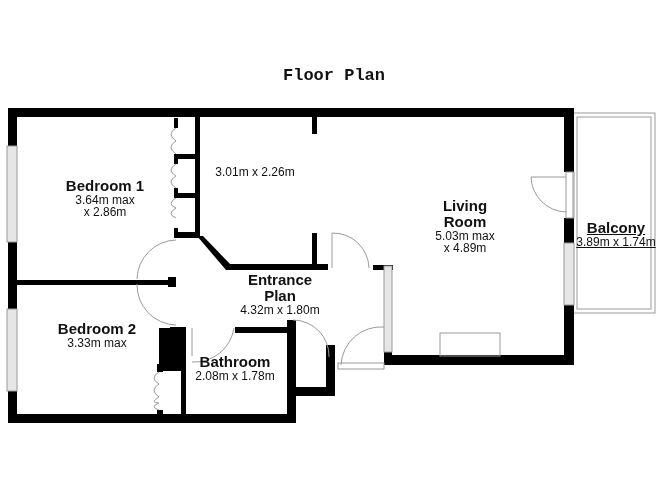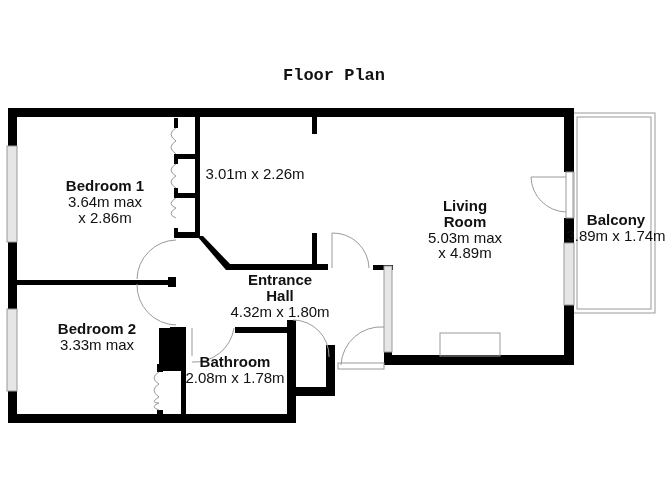--- a/index.html
+++ b/index.html
@@ -1,21 +1,21 @@
 <!DOCTYPE html>
 <html><head>
 <meta charset="utf-8">
 <style>
   html, body { margin: 0; padding: 0; background: #ffffff; }
   body { width: 668px; height: 486px; position: relative; overflow: hidden; font-family: "Liberation Sans", sans-serif; }
   .title { position: absolute; top: 66px; left: 0; width: 668px; text-align: center; font-size: 17px; font-weight: bold; color: #111; font-family: Liberation Mono, monospace; }
   svg.plan { position: absolute; left: 0; top: 0; }
   .lbl { position: absolute; text-align: center; color: #111; line-height: 1.05; }
   .lbl .name { font-size: 15px; font-weight: bold; display: block; }
-  .lbl .dim { font-size: 15px; display: block; }
+  .lbl .dim { font-size: 12px; display: block; }
 </style>
 </head>
 <body>
 
 <div class="title">Floor Plan</div>
 
 <svg class="plan" width="668" height="486" viewBox="0 0 668 486">
 
   <g fill="none" stroke="#9a9a9a" stroke-width="1">
     <rect x="573" y="113" width="82" height="200"></rect>
@@ -127,28 +127,28 @@
   <span class="dim">3.01m x 2.26m</span>
 </div>
 
 <div class="lbl" style="left:410px; top:198px; width:110px;">
   <span class="name">Living</span>
   <span class="name">Room</span>
   <span class="dim">5.03m max</span>
   <span class="dim">x 4.89m</span>
 </div>
 
-<div class="lbl" style="left:566px; top:212px; width:100px;">
+<div class="lbl" style="left:566px; top:220px; width:100px;text-decoration:underline;">
   <span class="name">Balcony</span>
   <span class="dim">3.89m x 1.74m</span>
 </div>
 
 <div class="lbl" style="left:225px; top:272px; width:110px;">
   <span class="name">Entrance</span>
-  <span class="name">Hall</span>
+  <span class="name">Plan</span>
   <span class="dim">4.32m x 1.80m</span>
 </div>
 
 <div class="lbl" style="left:32px; top:321px; width:130px;">
   <span class="name">Bedroom 2</span>
   <span class="dim">3.33m max</span>
 </div>
 
 <div class="lbl" style="left:185px; top:354px; width:100px;">
   <span class="name">Bathroom</span>

